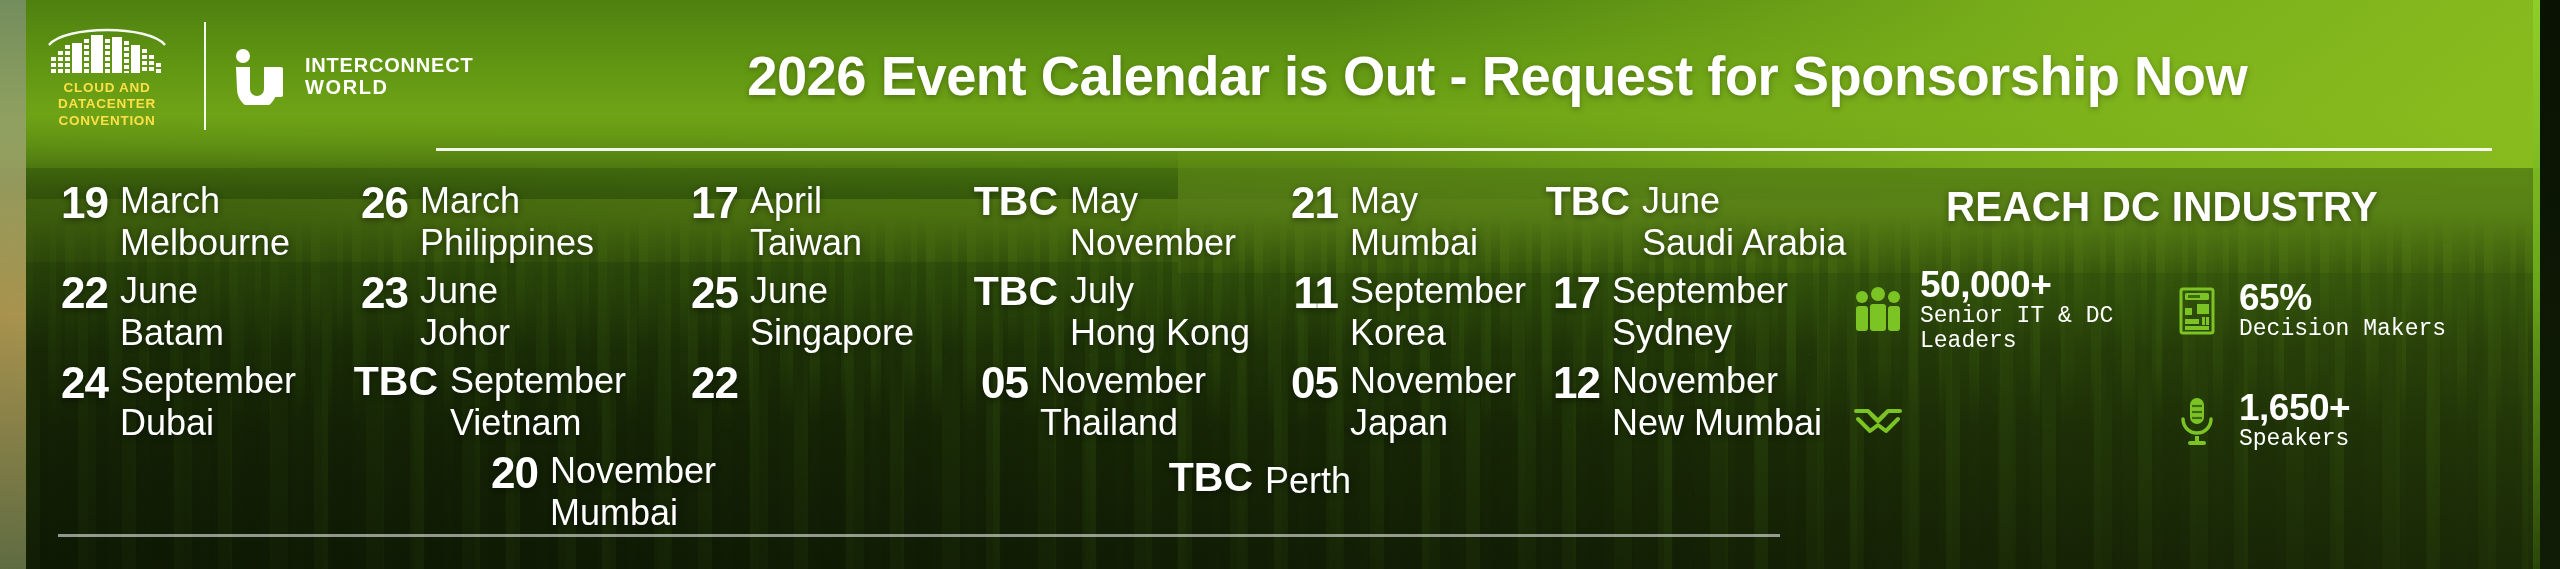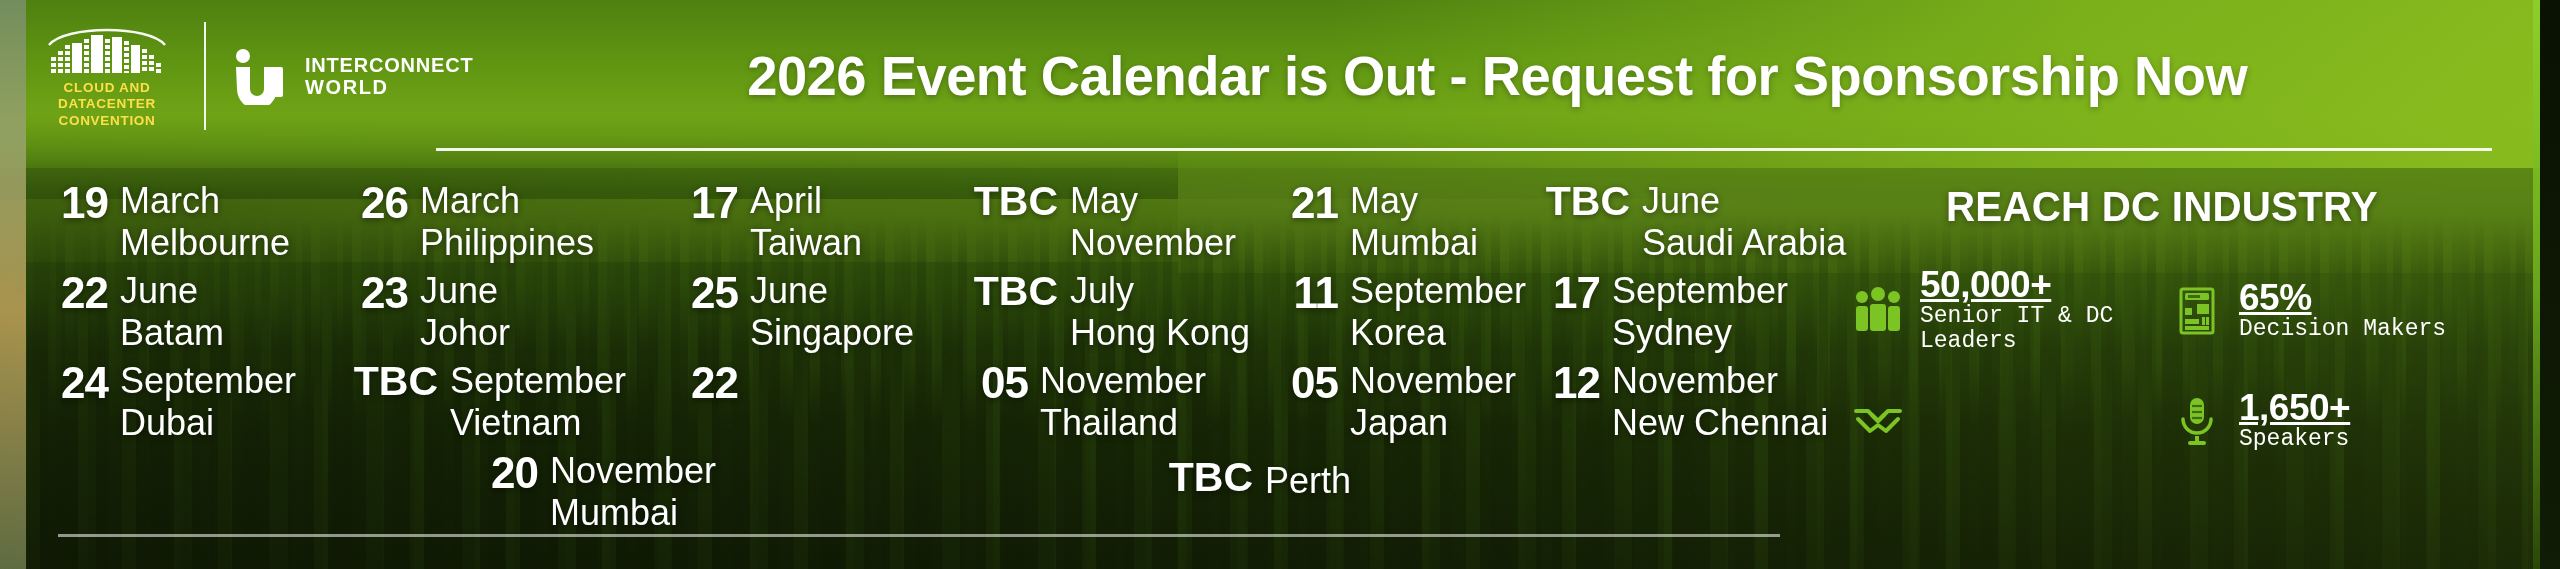--- a/index.html
+++ b/index.html
@@ -182,21 +182,21 @@
   
   .stats { position:absolute; right:88px; top:186px; width:620px; color:#fff; }
   .stats-title {
     font-weight:bold; font-size:42px; letter-spacing:.2px; line-height:1;
     text-align:center; margin-bottom:38px; text-shadow:0 2px 8px rgba(0,0,0,.4);
     transform:scaleX(.96);
   }
   .stats-grid { display:grid; grid-template-columns:1fr 1fr; row-gap:34px; column-gap:18px; }
   .stat { display:flex; align-items:center; gap:16px; }
   .stat-icon { width:52px; height:52px; flex:0 0 auto; }
-  .stat-num { font-weight:bold; font-size:37px; line-height:1.02; letter-spacing:-.5px;text-decoration:underline; }
+  .stat-num { font-weight:bold; font-size:37px; line-height:1.02; letter-spacing:-.5px; }
   .stat-lbl { font-size:23px; line-height:1.12;font-family:Liberation Mono, monospace; }
 </style>
 </head>
 <body>
 
 <div id="banner">
 
   <div class="bg-photo">
     <div class="sky"></div>
     <div class="hills"></div>
@@ -418,21 +418,21 @@
           <div class="cal-day">05</div>
           <div class="cal-txt">
             <span>November</span>
             <span class="loc">Japan</span>
           </div>
         </div>
         <div class="cal-cell" style="width:330px">
           <div class="cal-day">12</div>
           <div class="cal-txt">
             <span>November</span>
-            <span class="loc">New Chennai</span>
+            <span class="loc">New Mumbai</span>
           </div>
         </div>
       </div>
 
       <div class="cal-row" style="height:60px">
         <div style="width:430px"></div>
         <div class="cal-cell" style="width:440px">
           <div class="cal-day">20</div>
           <div class="cal-txt">
             <span>November</span>

